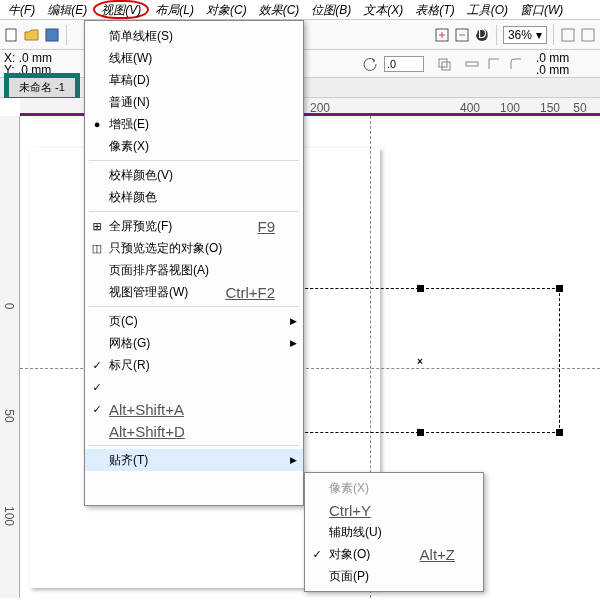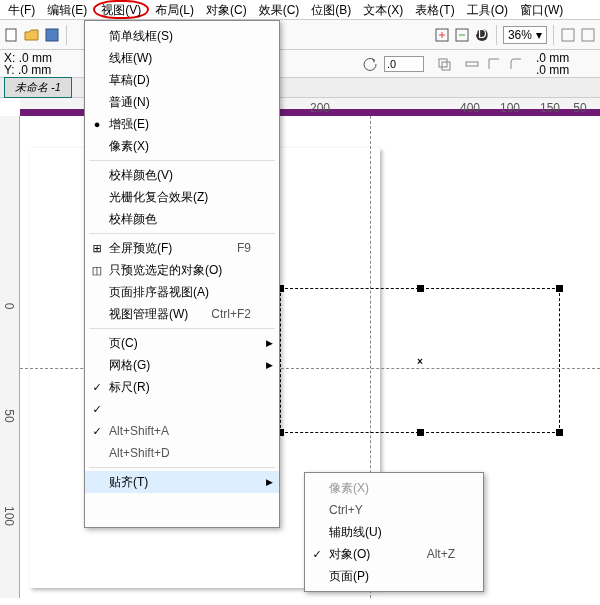--- a/index.html
+++ b/index.html
@@ -1,42 +1,42 @@
 <!DOCTYPE html>
 <html><head>
 <meta charset="utf-8">
 <style>
   * { box-sizing: border-box; margin: 0; padding: 0; font-family: "Microsoft YaHei", sans-serif; font-size: 12px; }
   body { background: #fff; width: 600px; height: 605px; overflow: hidden; position: relative; }
   .menubar { display: flex; height: 20px; background: #fff; border-bottom: 1px solid #ccc; padding-left: 2px; }
-  .menubar span { padding: 2px 6px; cursor: default; }
+  .menubar span { padding: 2px 6px; cursor: default; font-style: italic; }
   .menubar span.hl { border: 2px solid #d00; border-radius: 50%/60%; padding: 0 6px; }
   .toolbar { display: flex; align-items: center; height: 30px; border-bottom: 1px solid #ccc; background: #f9f9f9; padding: 0 4px; gap: 4px; }
   .toolbar .sep { width: 1px; height: 20px; background: #ccc; margin: 0 2px; }
   .propbar { display: flex; align-items: center; height: 28px; border-bottom: 1px solid #ccc; background: #f9f9f9; font-size: 11px; padding: 0 4px; gap: 6px; }
   .propbar .coord { display: flex; flex-direction: column; font-size: 10px; line-height: 12px; width: 60px; }
   .propbar input[type=text] { width: 40px; height: 16px; border: 1px solid #999; font-size: 11px; padding: 0 2px; }
   .tabbar { height: 20px; background: #eee; border-bottom: 1px solid #ccc; display: flex; align-items: center; padding: 0 4px; }
-  .tabbar span { background: #ddd; padding: 2px 10px; border: 1px solid #0f766e; font-size: 11px; font-style: italic; }
+  .tabbar span { background: #ddd; padding: 2px 10px; border: 5px solid #0f766e; font-size: 11px; }
   .canvas-area { position: relative; background: #fff; height: 500px; }
-  .ruler-h { position: absolute; top: 0; left: 20px; right: 0; height: 18px; background: #f4f4f4; border-bottom: 7px solid #701a75; font-size: 9px; color: #555; }
+  .ruler-h { position: absolute; top: 0; left: 20px; right: 0; height: 18px; background: #f4f4f4; border-bottom: 3px solid #701a75; font-size: 9px; color: #555; }
   .ruler-h span { position: absolute; top: 3px; transform: translateX(-50%); }
   .ruler-v { position: absolute; top: 18px; left: 0; width: 20px; bottom: 0; background: #f4f4f4; border-right: 1px solid #aaa; font-size: 9px; color: #555; }
   .ruler-v span { position: absolute; left: 2px; transform: translateY(-50%) rotate(0); writing-mode: vertical-rl; }
   .page { position: absolute; top: 50px; left: 30px; width: 350px; height: 440px; background: #fff; box-shadow: 2px 2px 4px rgba(0,0,0,.3); }
   .guide-h { position: absolute; left: 20px; right: 0; border-top: 1px dashed #888; }
   .guide-v { position: absolute; top: 18px; bottom: 0; border-left: 1px dashed #888; }
   .sel { position: absolute; border: 1px dashed #000; }
   .handle { position: absolute; width: 7px; height: 7px; background: #000; }
   .center-x { position: absolute; font-size: 10px; font-weight: bold; }
   .dropdown { position: absolute; background: #fdfdfd; border: 1px solid #888; box-shadow: 2px 2px 5px rgba(0,0,0,.3); padding: 4px 0; z-index: 100; }
   .mi { display: flex; align-items: center; height: 22px; padding: 0 24px 0 0; cursor: default; position: relative; }
   .mi .chk { width: 24px; text-align: center; font-size: 11px; }
   .mi .lbl { flex: 1; white-space: nowrap; padding-right: 20px; }
-  .mi .sc { color: #555; font-size: 12px; padding-right: 4px; }
+  .mi .sc { color: #555; font-size: 15px; padding-right: 4px; text-decoration: underline; }
   .mi .arr { position: absolute; right: 6px; font-size: 9px; }
   .mi.disabled { color: #999; }
   .mi.hover { background: #def; }
   .msep { height: 1px; background: #ddd; margin: 3px 4px; }
   .annot { border: 2px solid #d00; border-radius: 50%/60%; position: absolute; pointer-events: none; }
   .zoom-box { border: 1px solid #999; padding: 1px 4px; font-size: 11px; background: #fff; display: flex; align-items: center; gap: 4px; }
   .svgico { width:16px; height:16px; }
 </style>
 </head>
 <body>
@@ -151,21 +151,21 @@
     <div class="handle" style="top:-4px;left:-4px"></div>
     <div class="handle" style="top:-4px;left:50%;margin-left:-3px"></div>
     <div class="handle" style="top:-4px;right:-4px"></div>
     <div class="handle" style="bottom:-4px;left:-4px"></div>
     <div class="handle" style="bottom:-4px;left:50%;margin-left:-3px"></div>
     <div class="handle" style="bottom:-4px;right:-4px"></div>
     <div class="center-x" style="top:50%;left:50%;transform:translate(-50%,-50%)">×</div>
   </div>
 </div>
 
-<div class="dropdown" style="top:20px;left:84px;width:196px;">
+<div class="dropdown" style="top:20px;left:84px;width:220px;">
   <div class="mi">
       <span class="chk"></span>
       <span class="lbl">简单线框(S)</span>
     </div>
   <div class="mi">
       <span class="chk"></span>
       <span class="lbl">线框(W)</span>
     </div>
   <div class="mi">
       <span class="chk"></span>
@@ -180,24 +180,20 @@
       <span class="lbl">增强(E)</span>
     </div>
   <div class="mi">
       <span class="chk"></span>
       <span class="lbl">像素(X)</span>
     </div>
   <div class="msep"></div>
   <div class="mi">
       <span class="chk"></span>
       <span class="lbl">校样颜色(V)</span>
-    </div>
-  <div class="mi">
-      <span class="chk"></span>
-      <span class="lbl">光栅化复合效果(Z)</span>
     </div>
   <div class="mi">
       <span class="chk"></span>
       <span class="lbl">校样颜色</span>
     </div>
   <div class="msep"></div>
   <div class="mi">
       <span class="chk">⊞</span>
       <span class="lbl">全屏预览(F)</span>
       <span class="sc">F9</span>

